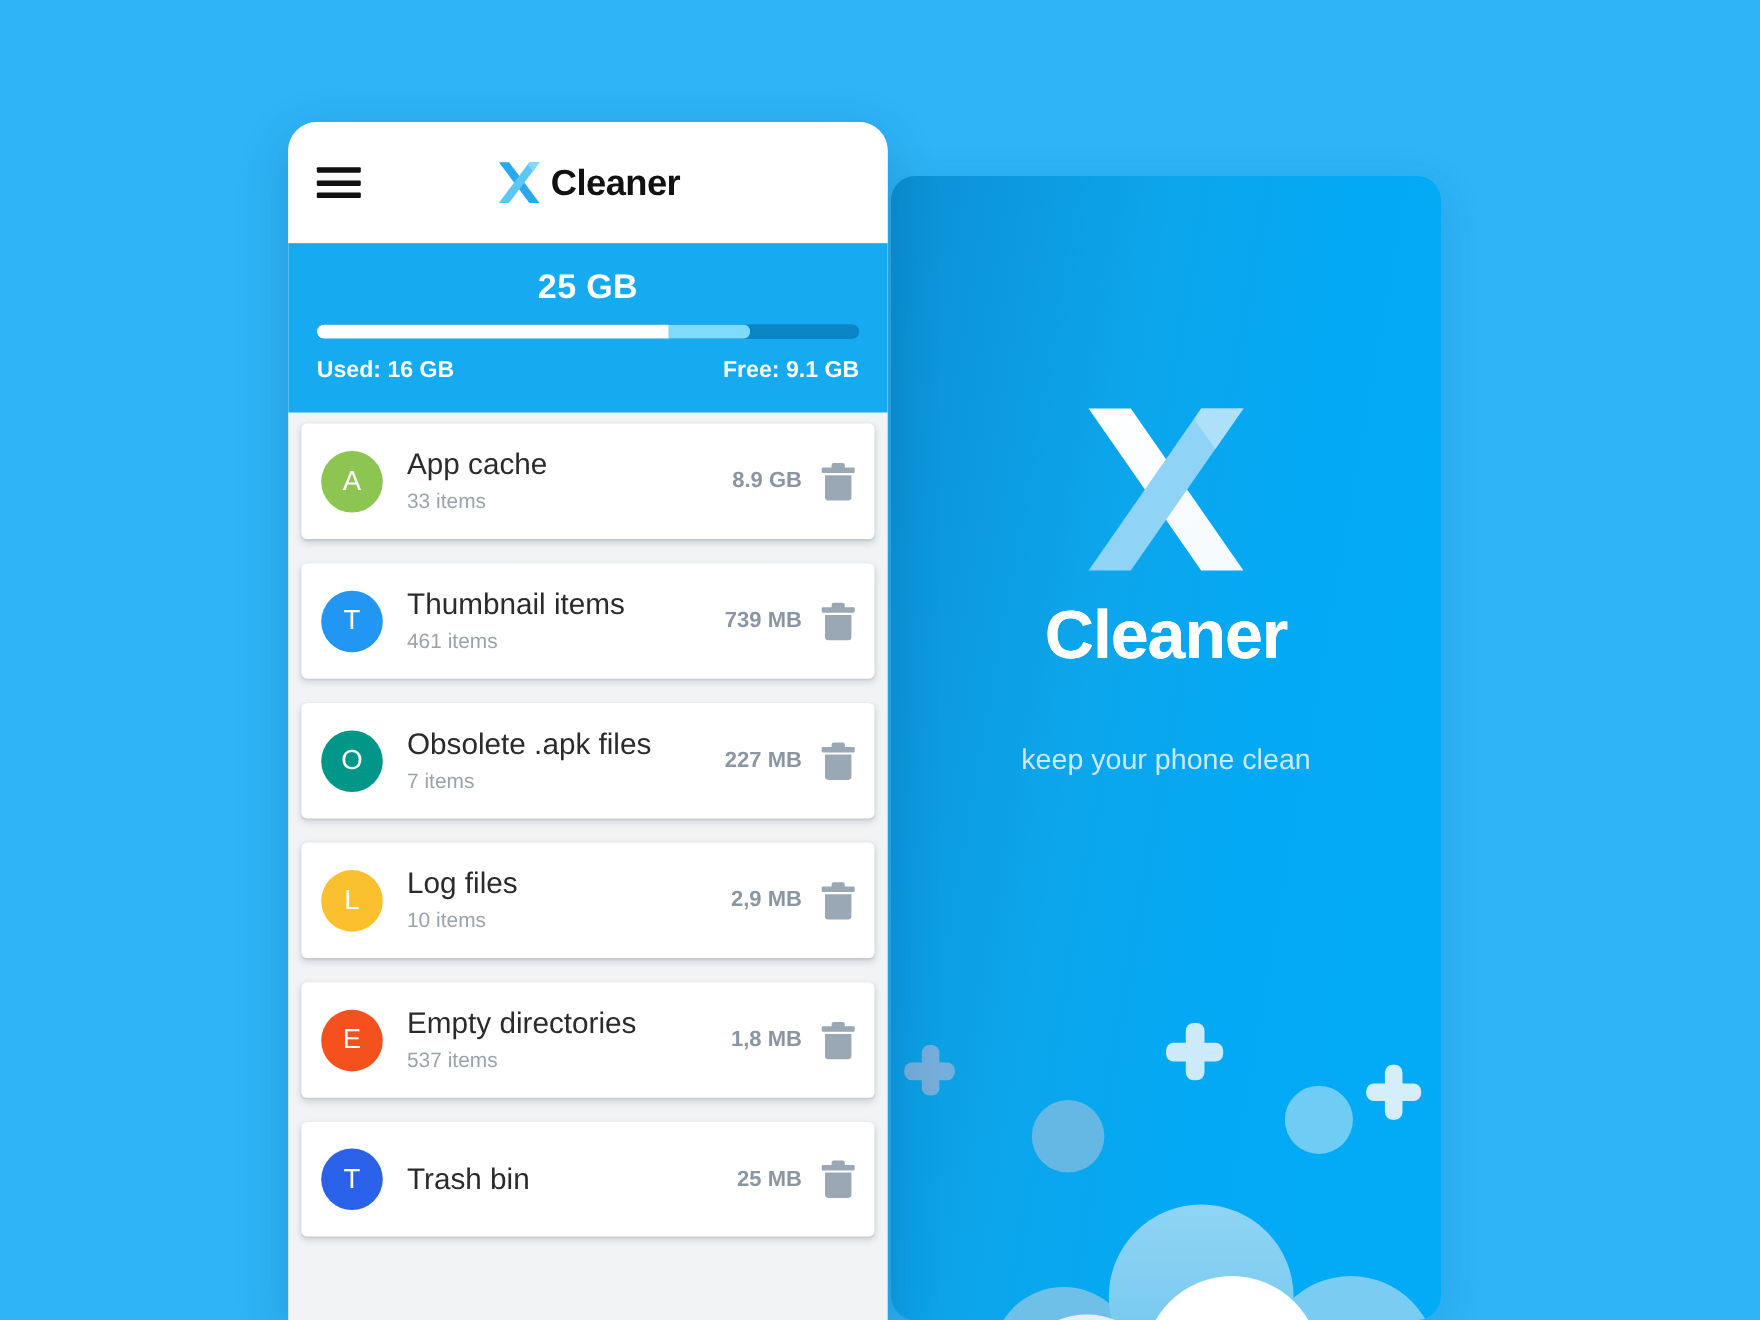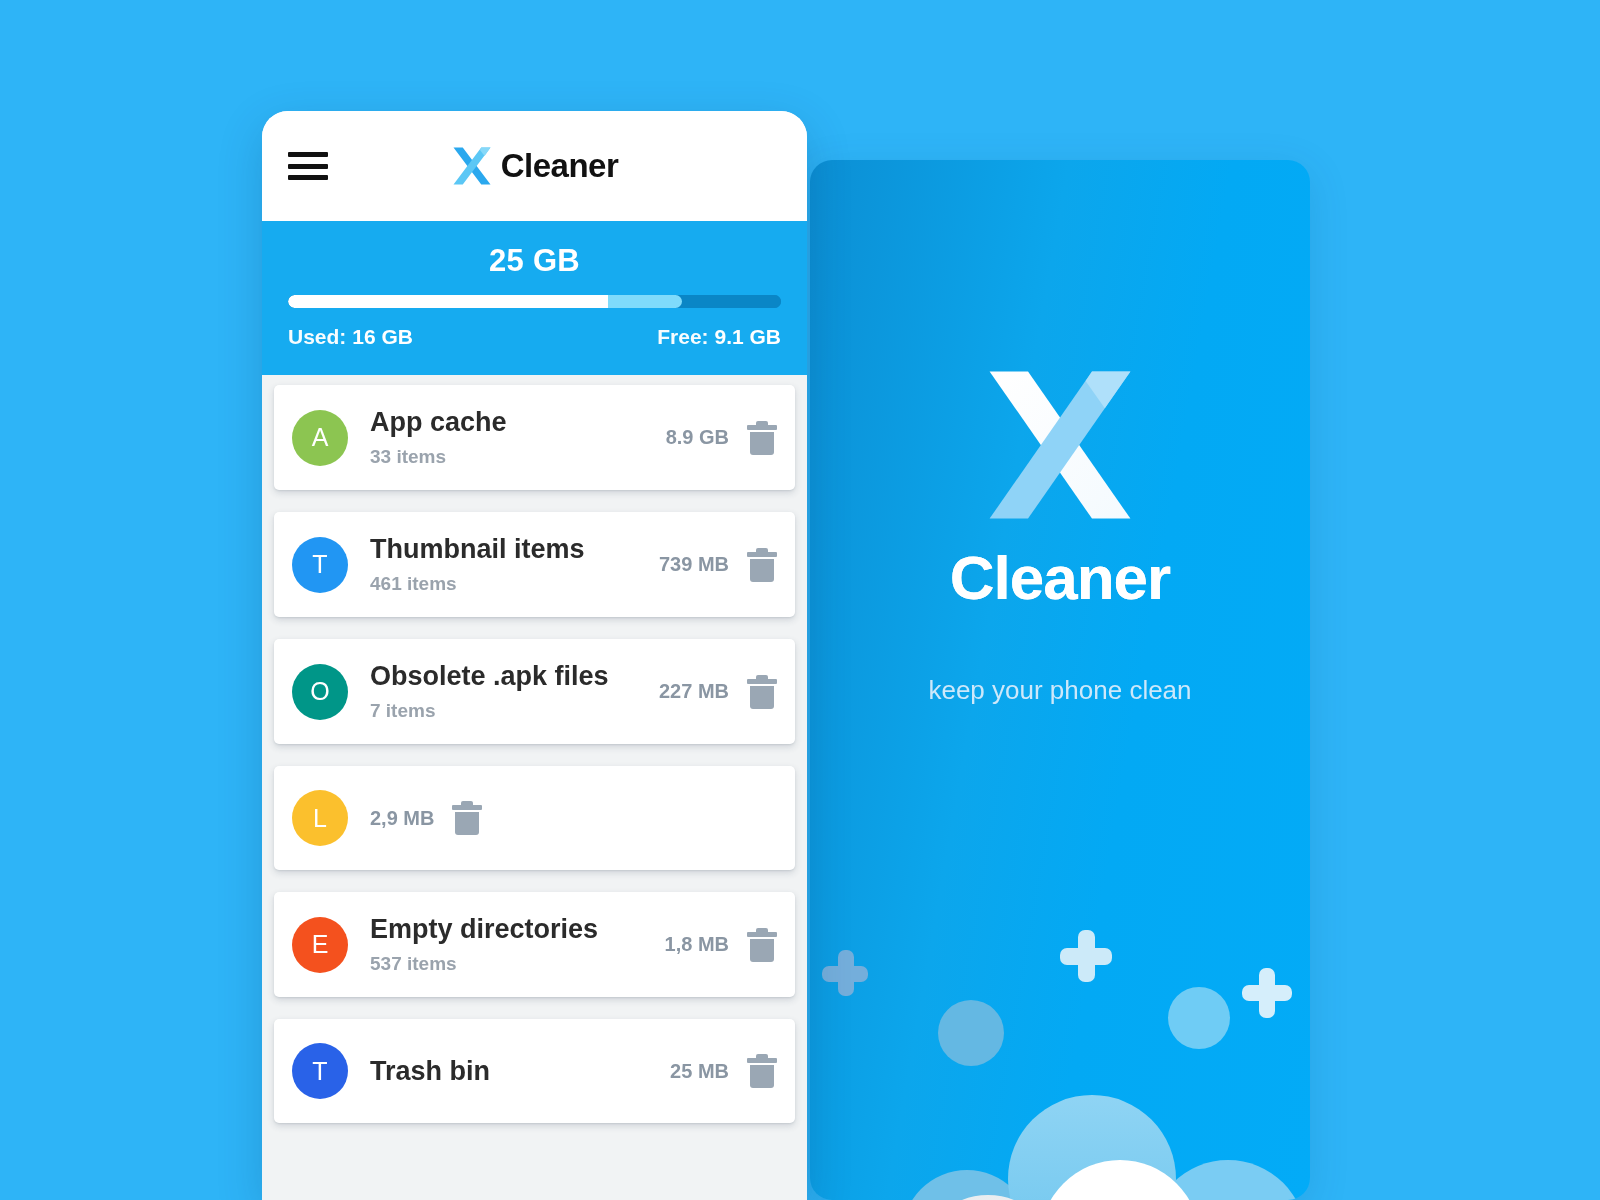--- a/index.html
+++ b/index.html
@@ -78,21 +78,21 @@
     position:relative; background:#fff; border-radius:5px;
     margin:0 0 22px; padding:22px 18px; display:flex; align-items:center;
     box-shadow:0 3px 7px rgba(35,55,80,.16), 0 1px 2px rgba(35,55,80,.10);
     min-height:104px;
   }
   .avatar{
     width:56px; height:56px; border-radius:50%; flex:0 0 56px;
     display:flex; align-items:center; justify-content:center;
     color:#fff; font-size:25px; margin-right:22px;
   }
-  .meta{ flex:1 1 auto; min-width:0;font-weight:bold; }
+  .meta{ flex:1 1 auto; min-width:0; }
   .meta .ttl{ font-size:27px; color:#2B2B2B; line-height:1.15; }
   .meta .sub{ font-size:19px; color:#9AA3AD; margin-top:8px; }
   .size{ font-size:20px; font-weight:bold; color:#8A96A3; white-space:nowrap;
          margin-right:18px; }
   .binbtn{ width:30px; height:34px; position:relative; flex:0 0 30px; cursor:pointer; }
   .binbtn .lid{ position:absolute; top:4px; left:0; width:30px; height:5px;
                 background:#9AA7B4; border-radius:1px; }
   .binbtn .hdl{ position:absolute; top:0px; left:9px; width:12px; height:5px;
                 background:#9AA7B4; border-radius:2px 2px 0 0; }
   .binbtn .body{ position:absolute; top:11px; left:3px; width:24px; height:23px;
@@ -227,20 +227,24 @@
           <div class="binbtn">
             <span class="hdl"></span>
             <span class="lid"></span>
             <span class="body"></span>
           </div>
         </div>
         <div class="card">
           <div class="avatar" style="background:#FBC02D">
             <span>L</span>
           </div>
+          <div class="meta">
+            <div class="ttl">Log files</div>
+            <div class="sub">10 items</div>
+          </div>
           <div class="size">2,9 MB</div>
           <div class="binbtn">
             <span class="hdl"></span>
             <span class="lid"></span>
             <span class="body"></span>
           </div>
         </div>
         <div class="card">
           <div class="avatar" style="background:#F4511E">
             <span>E</span>

